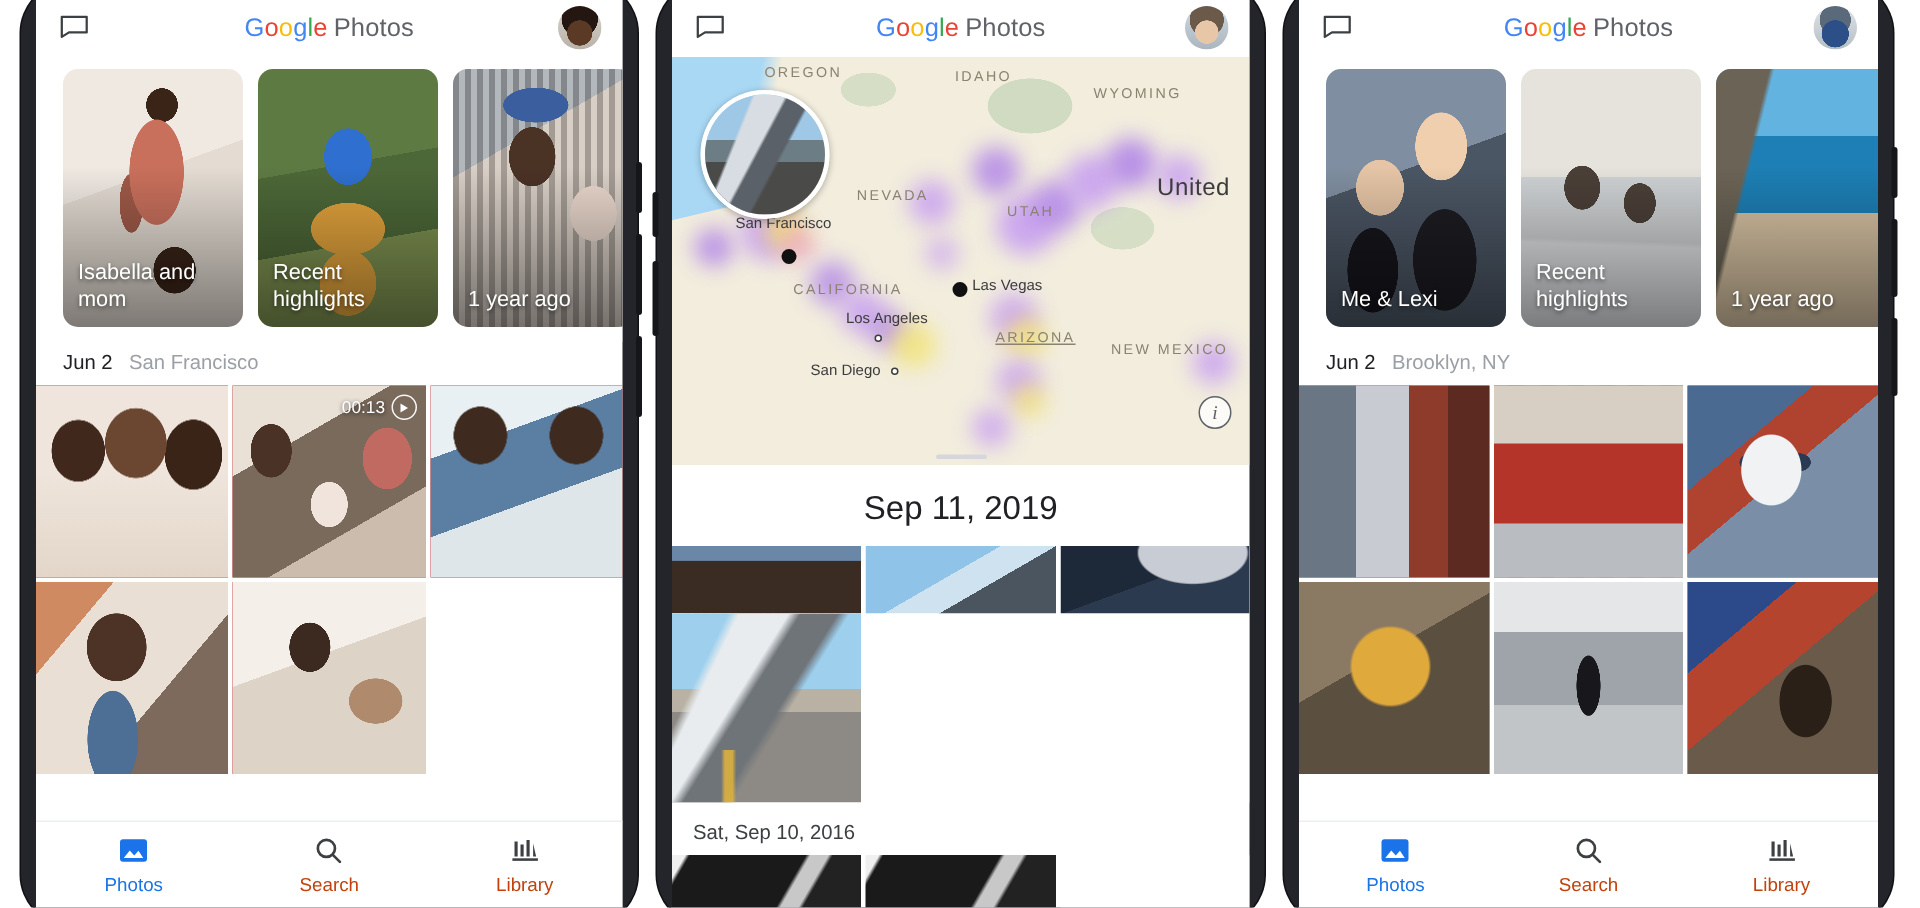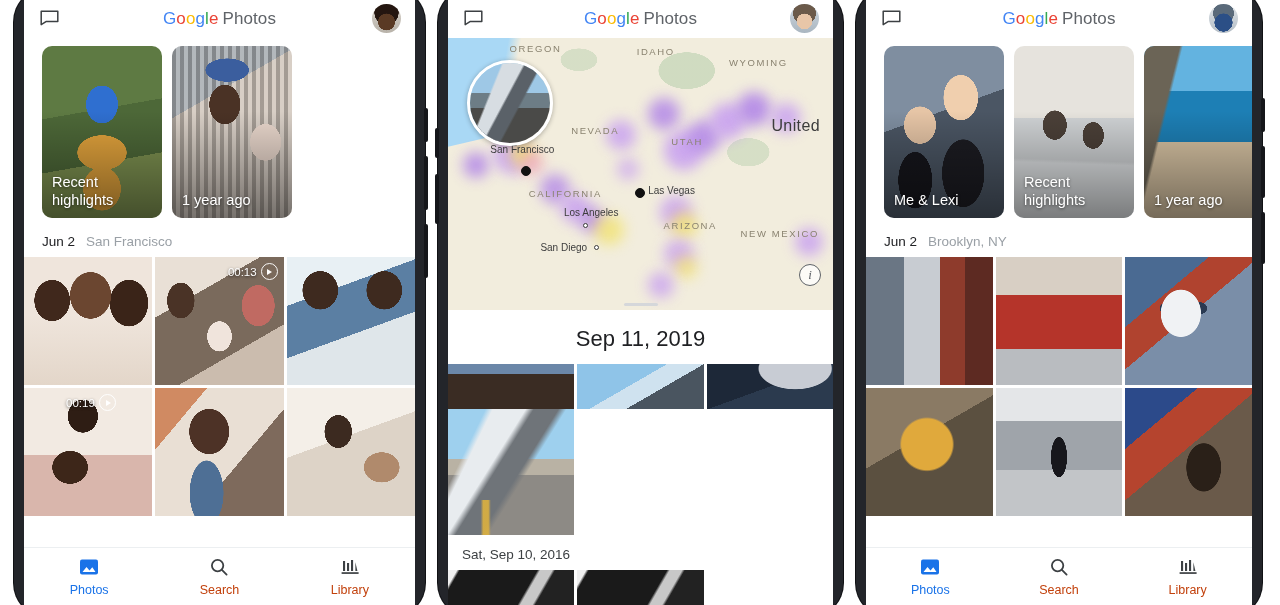--- a/index.html
+++ b/index.html
@@ -173,20 +173,31 @@
             <span class="av-inner" style="display:block;background:
               radial-gradient(circle at 50% 62%, #5a3a24 0 36%, rgba(0,0,0,0) 37%),
               radial-gradient(circle at 50% 30%, #241610 0 48%, rgba(0,0,0,0) 49%),
               linear-gradient(#d9d4cc,#b8b2a9);"></span>
           </span>
         </div>
 
         <div class="memories">
           <div class="mem">
             <div class="art" style="background:
+              linear-gradient(160deg,#efe9e2 0 42%, #e4dcd3 42% 100%);"></div>
+            <div class="art" style="background:
+              radial-gradient(ellipse 30px 58px at 52% 40%, #c9705c 0 60%, rgba(0,0,0,0) 61%),
+              radial-gradient(ellipse 15px 16px at 55% 14%, #3a2418 0 70%, rgba(0,0,0,0) 71%),
+              radial-gradient(ellipse 20px 22px at 62% 78%, #3a2418 0 70%, rgba(0,0,0,0) 71%),
+              radial-gradient(ellipse 12px 30px at 38% 52%, #a05a48 0 65%, rgba(0,0,0,0) 66%);"></div>
+            <div class="shade"></div>
+            <div class="cap">Isabella and mom</div>
+          </div>
+          <div class="mem">
+            <div class="art" style="background:
               linear-gradient(170deg,#5e7a43 0 38%, #4d6838 38% 66%, #7d9150 66% 100%);"></div>
             <div class="art" style="background:
               radial-gradient(ellipse 22px 26px at 50% 34%, #2f6fd0 0 72%, rgba(0,0,0,0) 73%),
               radial-gradient(ellipse 34px 24px at 50% 62%, #e2a33c 0 72%, rgba(0,0,0,0) 73%),
               radial-gradient(ellipse 26px 30px at 50% 83%, #e2a33c 0 72%, rgba(0,0,0,0) 73%);"></div>
             <div class="shade"></div>
             <div class="cap">Recent highlights</div>
           </div>
           <div class="mem">
             <div class="art" style="background:
@@ -225,32 +236,20 @@
               <span class="playc">
                   <i></i>
                 </span>
             </div>
           </div>
           <div class="cell">
             <div class="art" style="background:
               radial-gradient(ellipse 26px 28px at 26% 26%, #3e2a1f 0 68%, rgba(0,0,0,0) 69%),
               radial-gradient(ellipse 26px 28px at 76% 26%, #3e2a1f 0 68%, rgba(0,0,0,0) 69%),
               linear-gradient(160deg,#e8f0f4 0 28%, #5b7fa3 28% 58%, #dfe6ea 58% 100%);"></div>
-          </div>
-          <div class="cell">
-            <div class="art" style="background:
-              radial-gradient(ellipse 22px 24px at 46% 22%, #2e1d14 0 68%, rgba(0,0,0,0) 69%),
-              radial-gradient(ellipse 26px 24px at 36% 62%, #3d2619 0 68%, rgba(0,0,0,0) 69%),
-              linear-gradient(180deg,#f2eae2 0 52%, #d9b6ac 52% 100%);"></div>
-            <div class="vidbadge" style="right:auto; left:42px;">
-              <span>00:19</span>
-              <span class="playc">
-                  <i></i>
-                </span>
-            </div>
           </div>
           <div class="cell">
             <div class="art" style="background:
               radial-gradient(ellipse 30px 34px at 42% 34%, #4d3226 0 66%, rgba(0,0,0,0) 67%),
               radial-gradient(ellipse 24px 46px at 40% 82%, #4e6f95 0 70%, rgba(0,0,0,0) 71%),
               linear-gradient(130deg,#d08a62 0 22%, #e9dfd4 22% 62%, #7e6a5c 62% 100%);"></div>
           </div>
           <div class="cell">
             <div class="art" style="background:
               radial-gradient(ellipse 20px 24px at 40% 34%, #3c2a20 0 68%, rgba(0,0,0,0) 69%),
@@ -353,21 +352,21 @@
           <div class="blob" style="left:52%; top:86%; width:26px; height:26px; background:#c9a2f0; opacity:.8;"></div>
           <div class="blob" style="left:90%; top:70%; width:28px; height:28px; background:#c9a2f0; opacity:.85;"></div>
           <div class="blob" style="left:44%; top:44%; width:22px; height:22px; background:#c9a2f0; opacity:.7;"></div>
 
           <div class="maplabel st" style="left:16%; top:2%;">OREGON</div>
           <div class="maplabel st" style="left:49%; top:3%;">IDAHO</div>
           <div class="maplabel st" style="left:73%; top:7%;">WYOMING</div>
           <div class="maplabel st" style="left:32%; top:32%;">NEVADA</div>
           <div class="maplabel st" style="left:58%; top:36%;">UTAH</div>
           <div class="maplabel st" style="left:21%; top:55%;">CALIFORNIA</div>
-          <div class="maplabel st" style="left:56%; top:67%;">ARIZONA</div>
+          <div class="maplabel st" style="left:56%; top:67%;text-decoration:underline;">ARIZONA</div>
           <div class="maplabel st" style="left:76%; top:70%;">NEW MEXICO</div>
           <div class="maplabel bigc" style="left:84%; top:29%;">United</div>
 
           <div class="maplabel city" style="left:11%; top:39%;">San Francisco</div>
           <div class="citydot filled" style="left:19%; top:47%;"></div>
           <div class="citydot filled" style="left:48.5%; top:55%;"></div>
           <div class="maplabel city" style="left:52%; top:54%;">Las Vegas</div>
           <div class="maplabel city" style="left:27%; top:62%;margin-left:12px;">Los Angeles</div>
           <div class="citydot" style="left:35%; top:68%;"></div>
           <div class="maplabel city" style="left:24%; top:75%;">San Diego</div>

